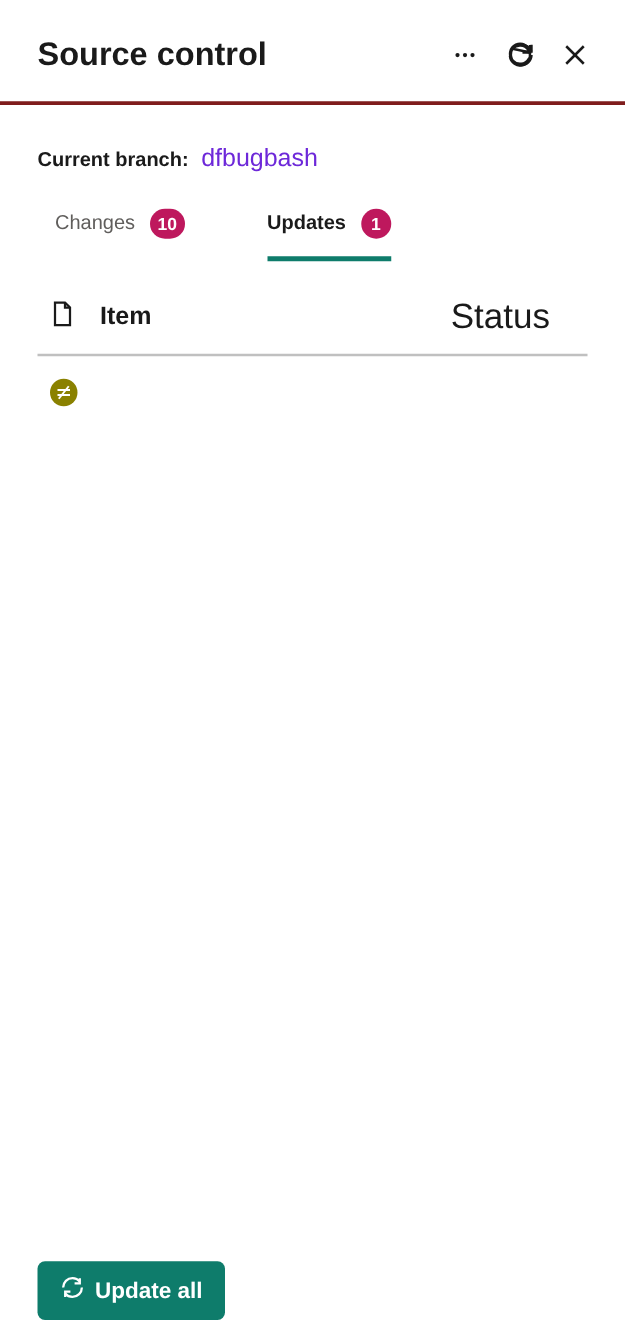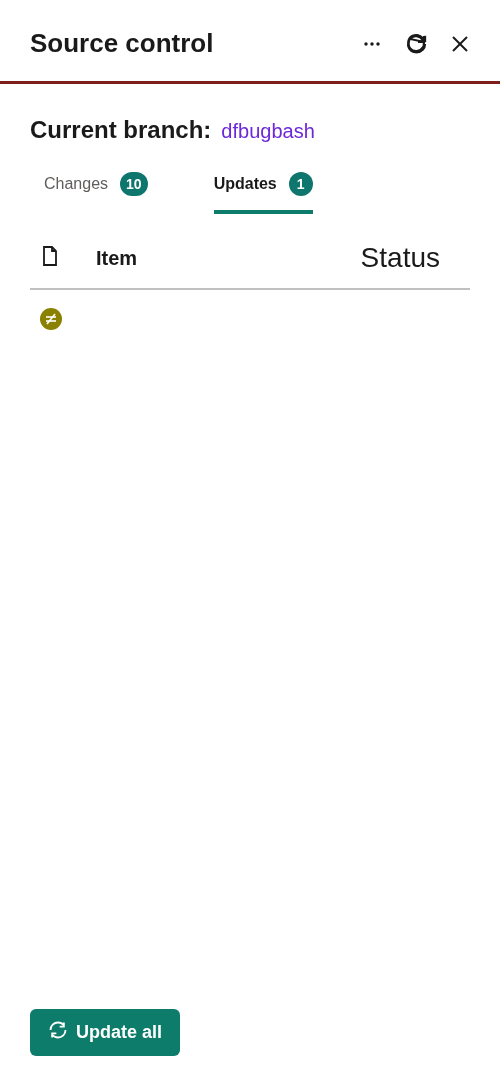--- a/index.html
+++ b/index.html
@@ -40,21 +40,21 @@
       cursor: pointer;
       color: #1a1a1a;
     }
     .branch-row {
       padding: 32px 30px 18px 30px;
       display: flex;
       align-items: baseline;
       gap: 10px;
     }
     .branch-label {
-      font-size: 24px;
+      font-size: 16px;
       font-weight: 600;
       color: #1a1a1a;
     }
     .branch-name {
       font-size: 20px;
       font-weight: 400;
       color: #6d28d9;
     }
     .tabs {
       display: flex;
@@ -82,21 +82,21 @@
       color: #1a1a1a;
     }
     .badge {
       display: inline-flex;
       align-items: center;
       justify-content: center;
       min-width: 24px;
       height: 24px;
       padding: 0 6px;
       border-radius: 12px;
-      background: #0f766e;
+      background: #be185d;
       color: #fff;
       font-size: 14px;
       font-weight: 600;
     }
     .table-header {
       display: flex;
       align-items: center;
       padding: 28px 30px 14px 40px;
       border-bottom: 2px solid #c0c0c0;
       margin: 0 30px;
@@ -104,21 +104,20 @@
     .th-item {
       display: flex;
       align-items: center;
       gap: 20px;
       flex: 1;
     }
     .th-label {
       font-size: 20px;
       font-weight: 600;
       color: #1a1a1a;
-      margin-left: 16px;
     }
     .th-status {
       font-size: 28px;
       font-weight: 400;
       color: #1a1a1a;
       margin-left: 12px;
     }
     .table-body {
       padding: 0 30px;
     }

